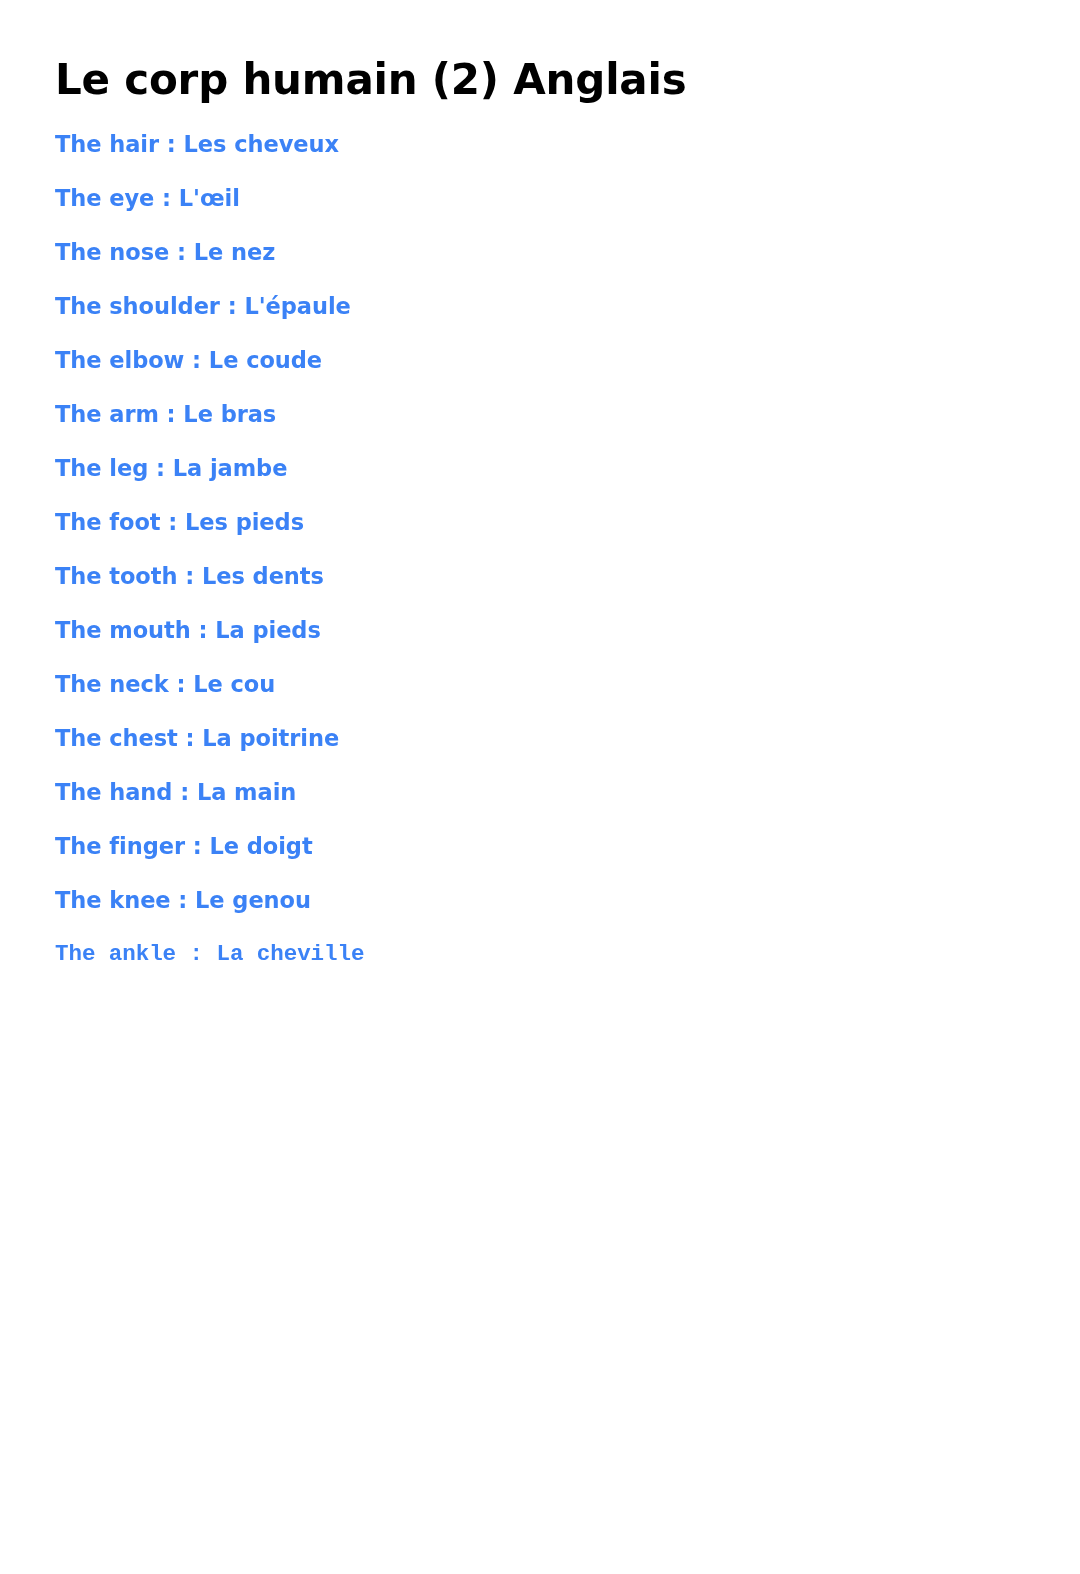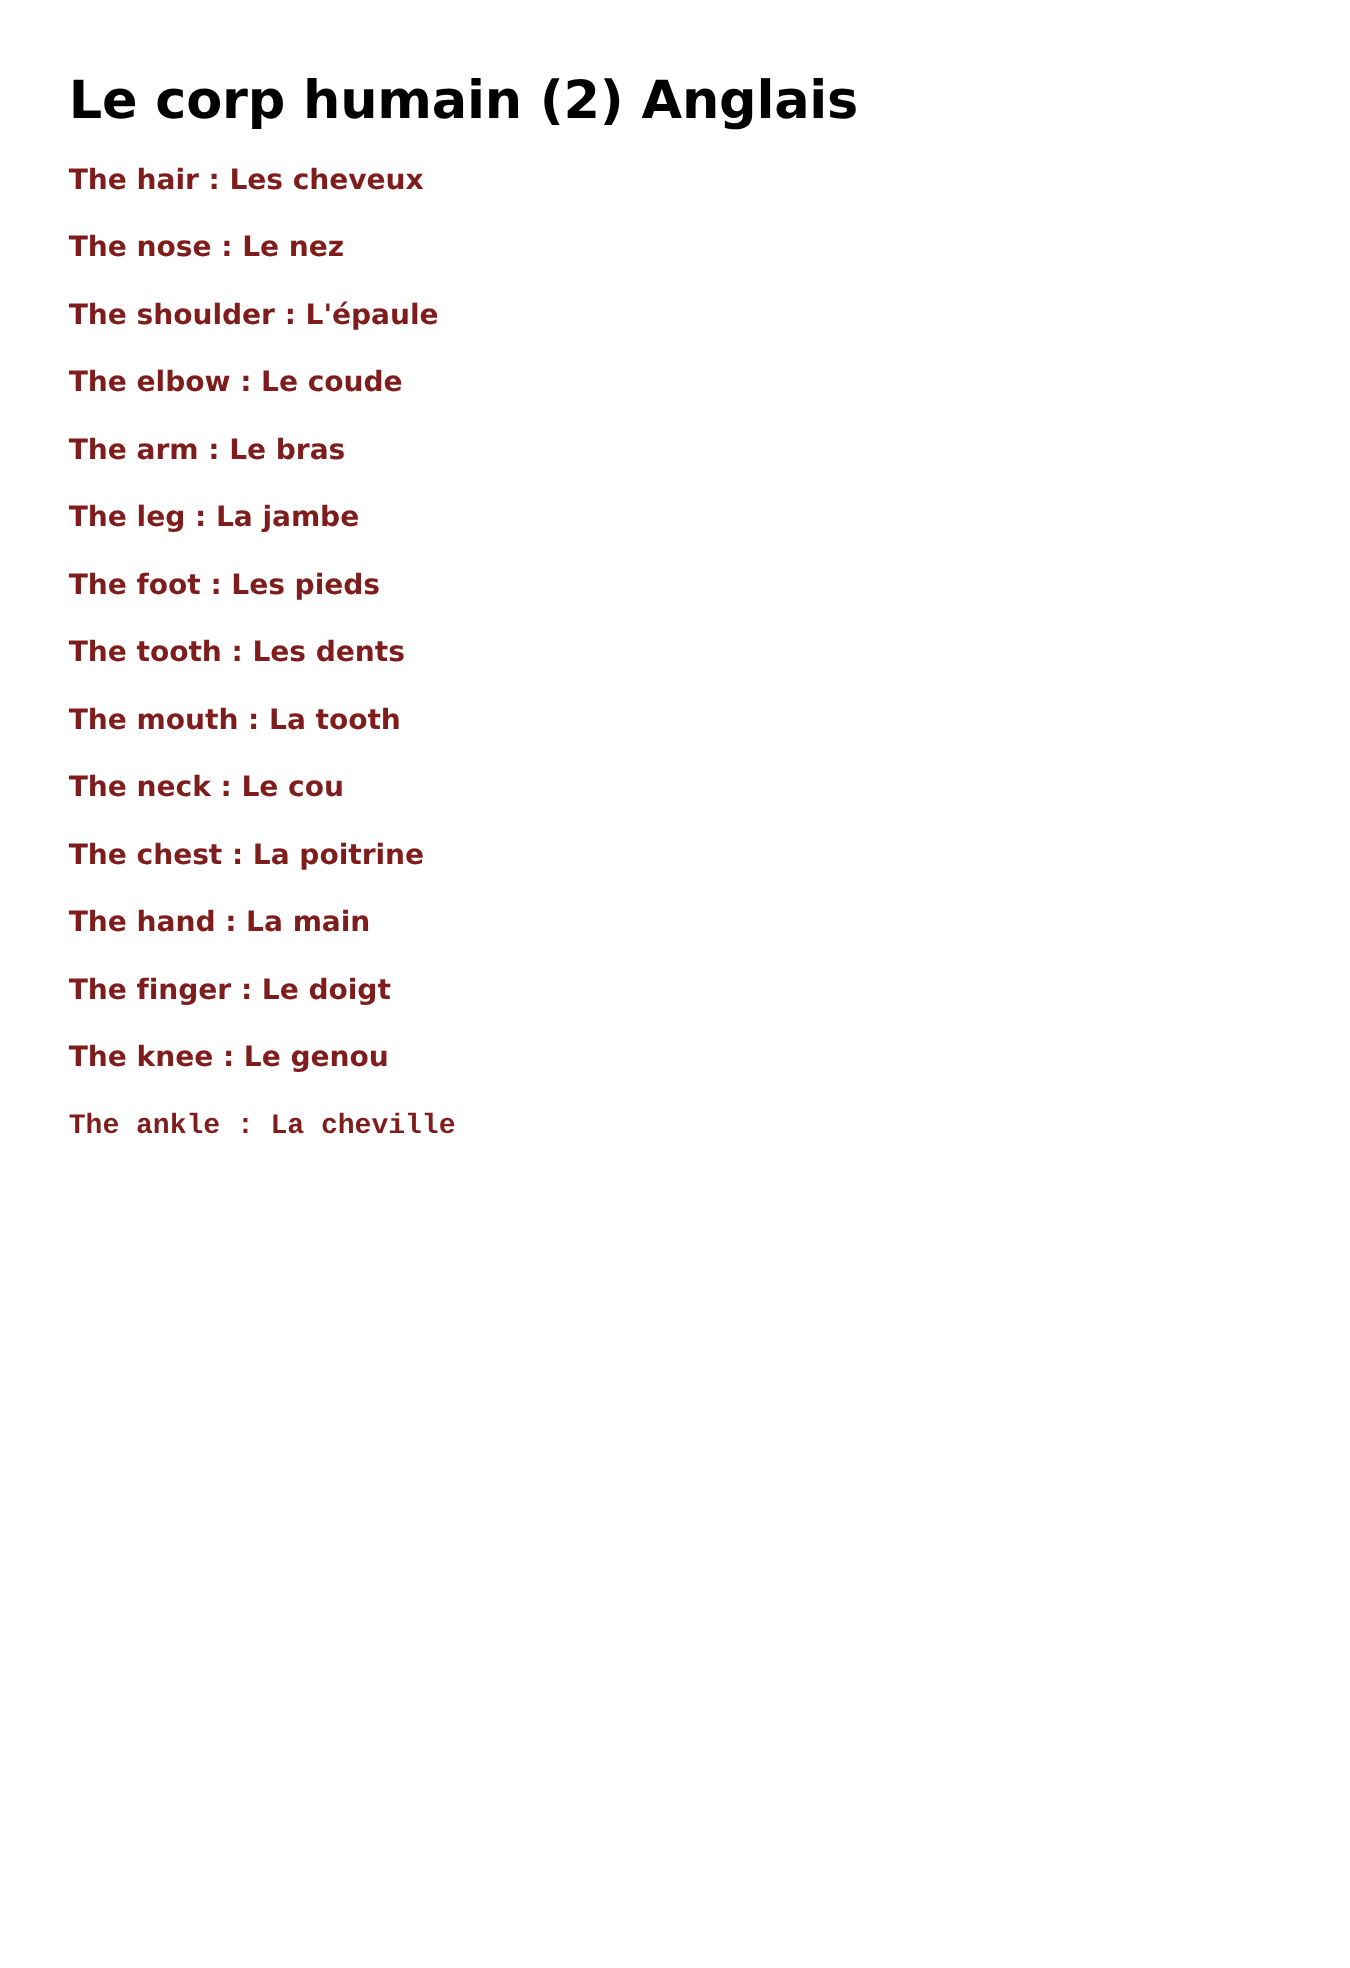--- a/index.html
+++ b/index.html
@@ -45,44 +45,45 @@
     width: 960px;
   }
   .vocab-item {
     font-size: 22.5px;
     line-height: 26px;
     font-weight: 700;
     height: 26px;
     margin: 0 0 28px 0;
     white-space: nowrap;
     letter-spacing: -0.05px;
-    color: #7f1d1d;
+    color: #3b82f6;
   }
   .vocab-item:last-child {
     margin-bottom: 0;
     font-family: Liberation Mono, monospace;
   }
 </style>
 </head>
 <body>
 
 <div class="page">
 
   <h1 class="doc-title">Le corp humain (2) Anglais</h1>
 
   <ul class="vocab-list">
     <li class="vocab-item">The hair : Les cheveux</li>
+    <li class="vocab-item">The eye : L'œil</li>
     <li class="vocab-item">The nose : Le nez</li>
     <li class="vocab-item">The shoulder : L'épaule</li>
     <li class="vocab-item">The elbow : Le coude</li>
     <li class="vocab-item">The arm : Le bras</li>
     <li class="vocab-item">The leg : La jambe</li>
     <li class="vocab-item">The foot : Les pieds</li>
     <li class="vocab-item">The tooth : Les dents</li>
-    <li class="vocab-item">The mouth : La tooth</li>
+    <li class="vocab-item">The mouth : La pieds</li>
     <li class="vocab-item">The neck : Le cou</li>
     <li class="vocab-item">The chest : La poitrine</li>
     <li class="vocab-item">The hand : La main</li>
     <li class="vocab-item">The finger : Le doigt</li>
     <li class="vocab-item">The knee : Le genou</li>
     <li class="vocab-item">The ankle : La cheville</li>
   </ul>
 
 </div>
 

